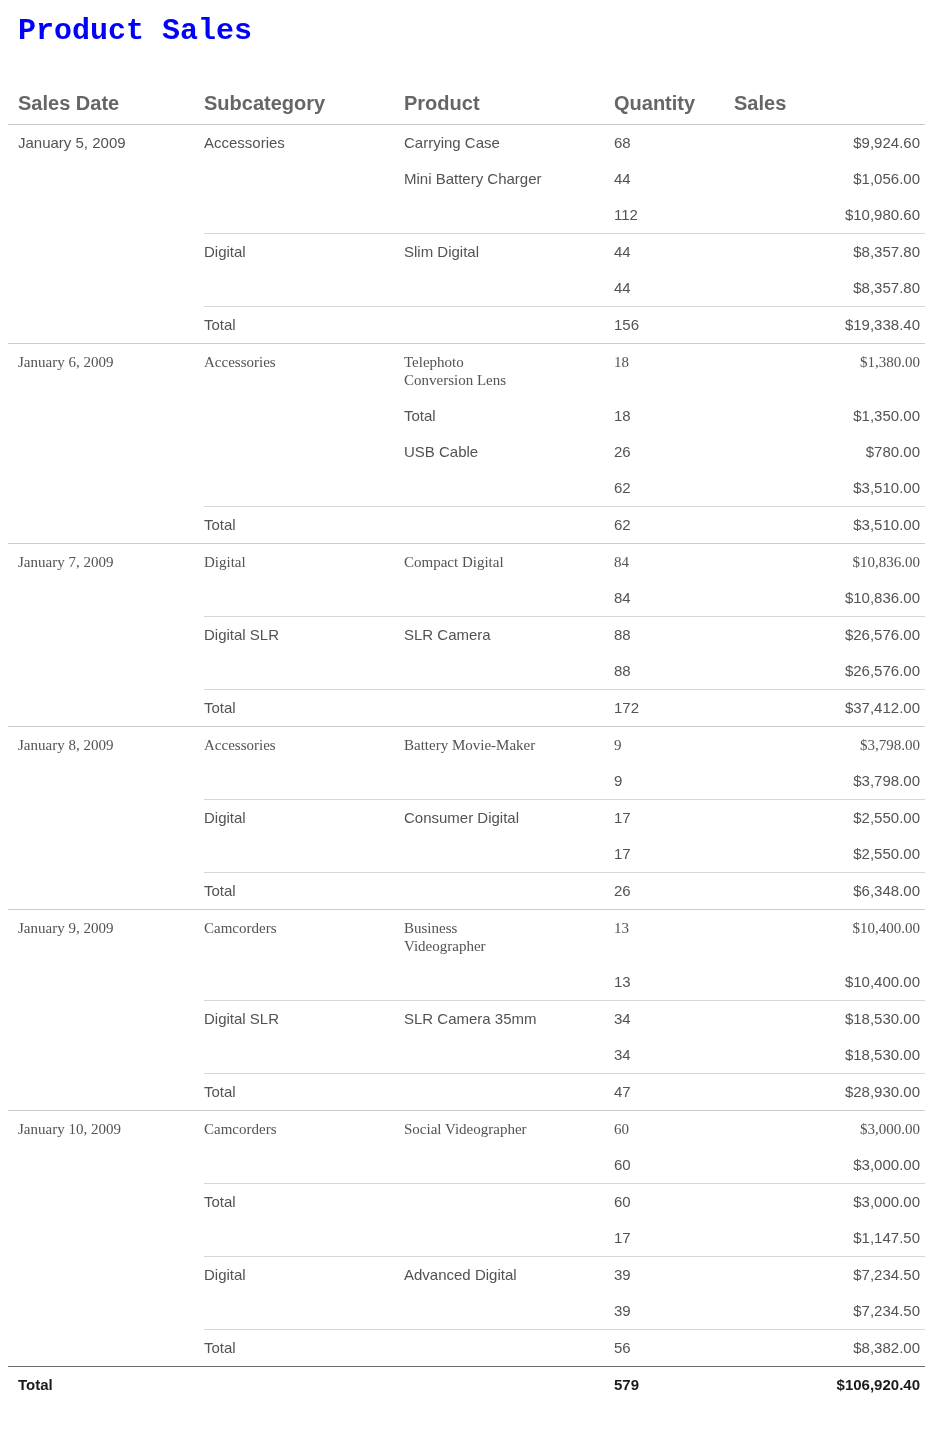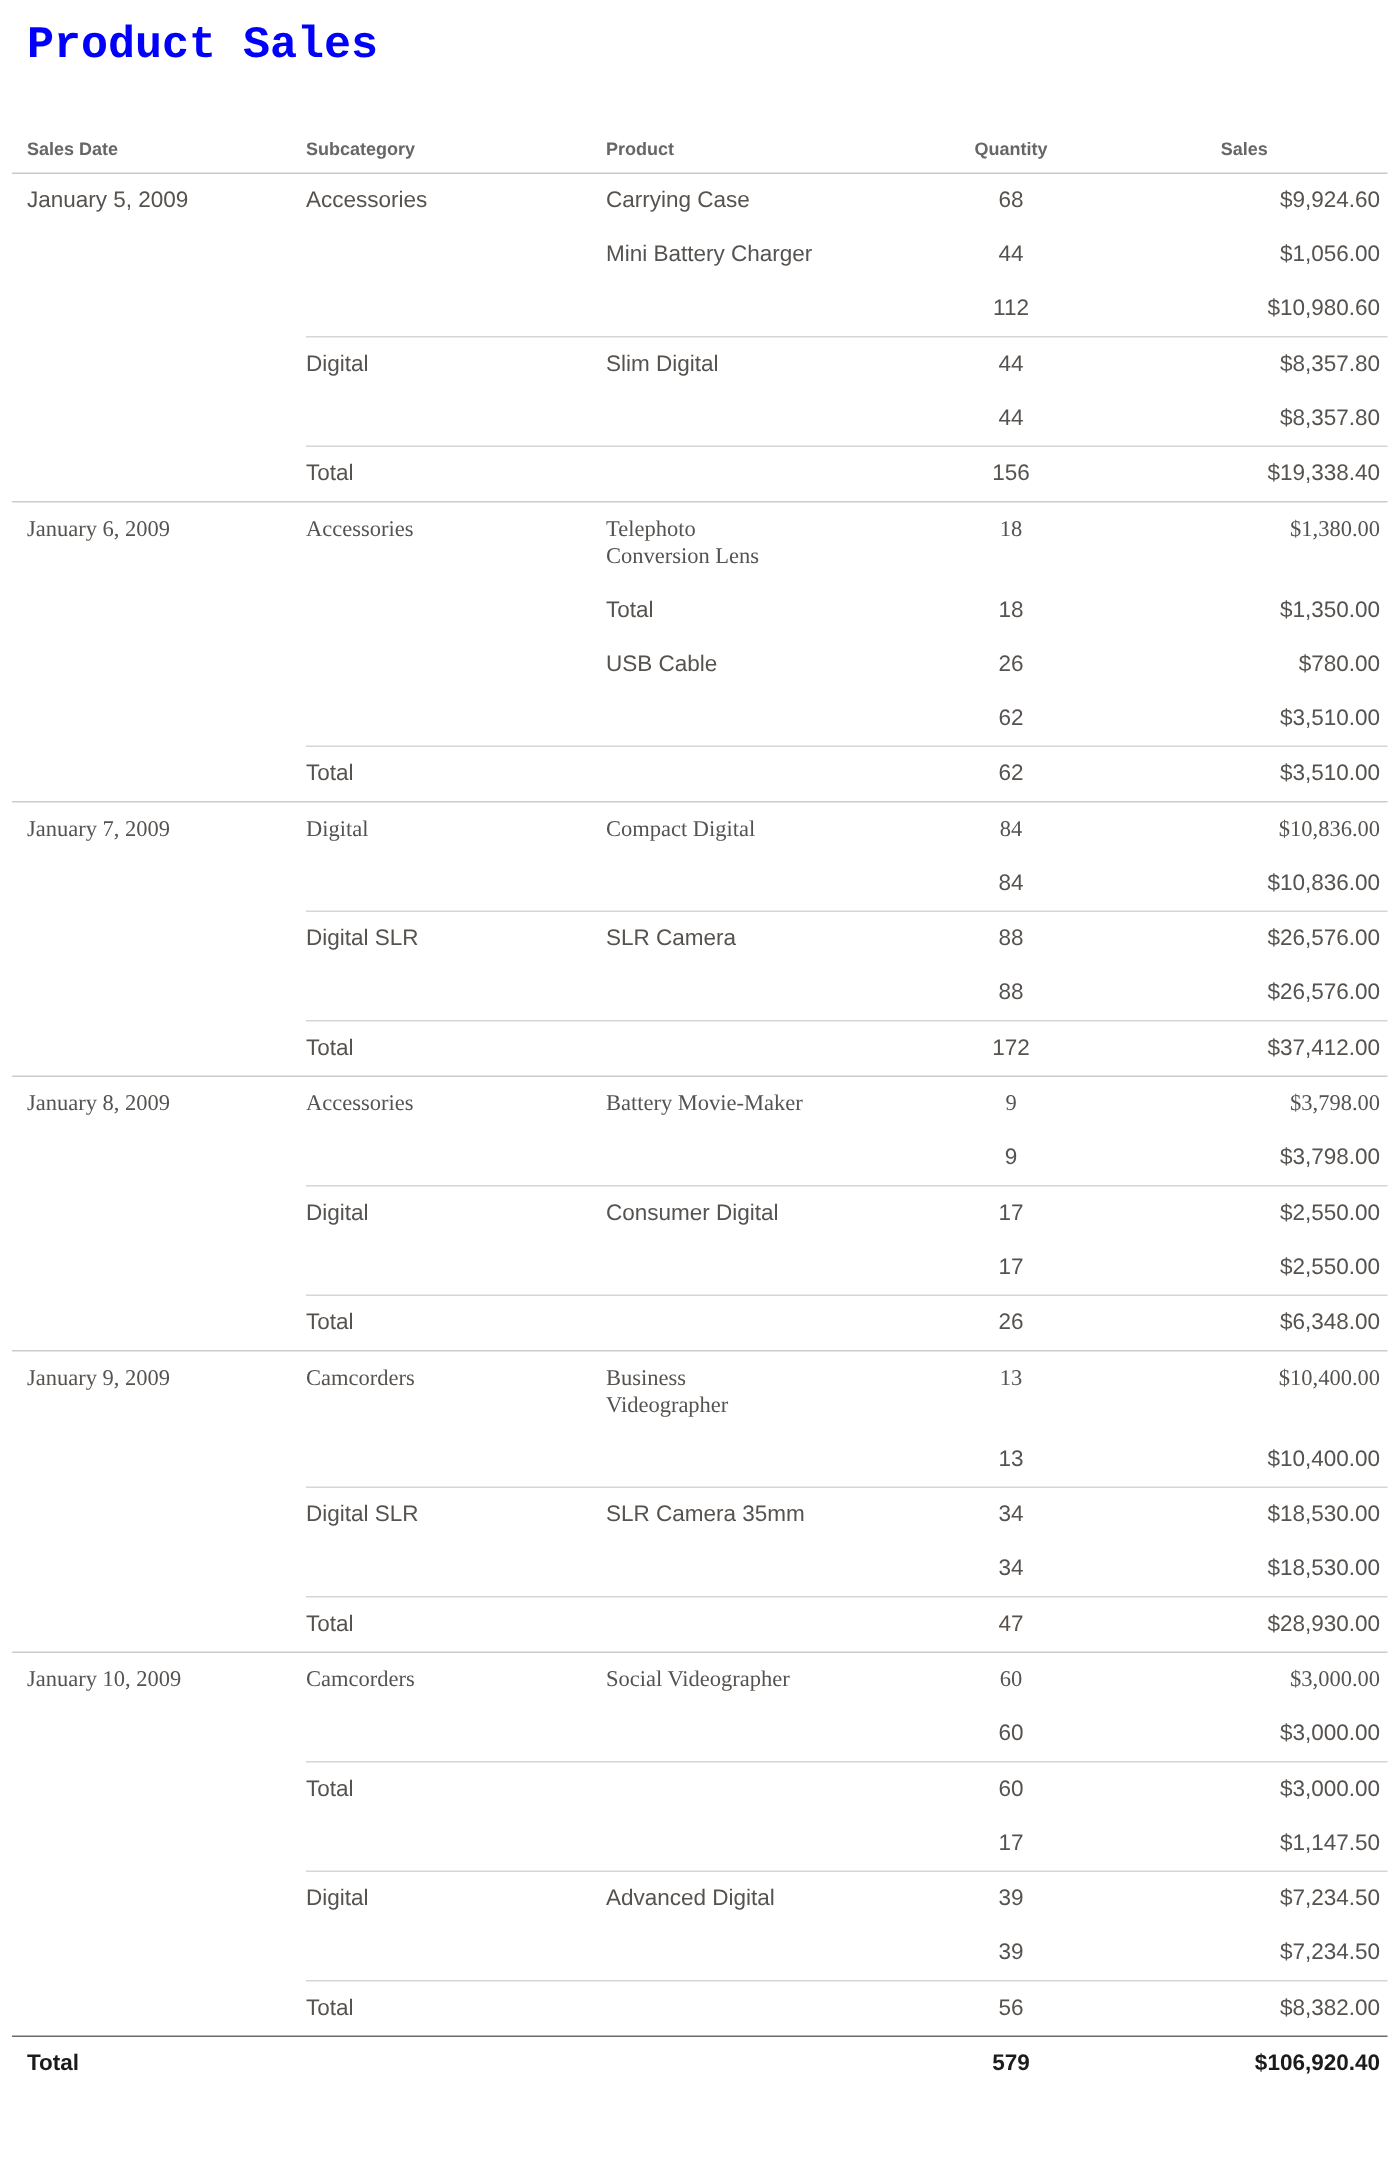--- a/index.html
+++ b/index.html
@@ -32,40 +32,40 @@
     table-layout:fixed;
     width:917px;
   }
   col.c-date{width:196px;}
   col.c-subcat{width:200px;}
   col.c-product{width:210px;}
   col.c-qty{width:120px;}
   col.c-sales{width:191px;}
 
   th{
-    font-size:12px;
+    font-size:20px;
     font-weight:700;
     color:var(--header-text);
     text-align:left;
     padding:6px 0 9px 0;
     border-bottom:1px solid var(--header-line);
     vertical-align:bottom;
   }
   th.first{padding-left:10px;}
-  th.num{text-align:center;}
+  th.num{}
 
   td{
     font-size:15px;
     line-height:18px;
     vertical-align:top;
     padding:9px 0 9px 0;
     color:var(--body-text);
   }
   td.c1{padding-left:10px;}
-  td.qty{text-align:center;}
+  td.qty{}
   td.sales{text-align:right;padding-right:5px;}
   td.product{white-space:pre-line;}
 
   tr.sub-sep td:not(.c1){border-top:1px solid var(--row-line);}
   tr.group-sep td{border-top:1px solid var(--group-line);font-family:Liberation Serif, serif;}
   tr.grand td{
     border-top:1px solid var(--grand-line);
     font-weight:700;
     color:var(--grand-text);
   }

